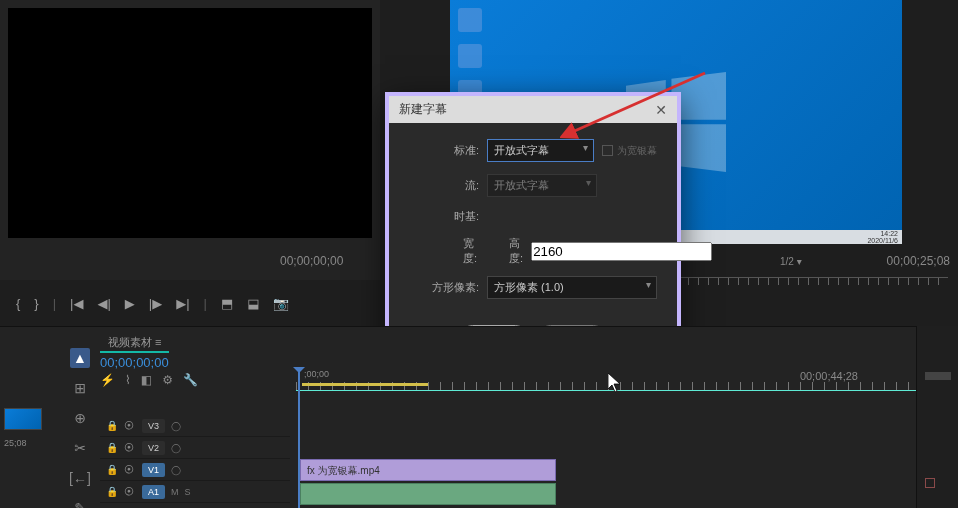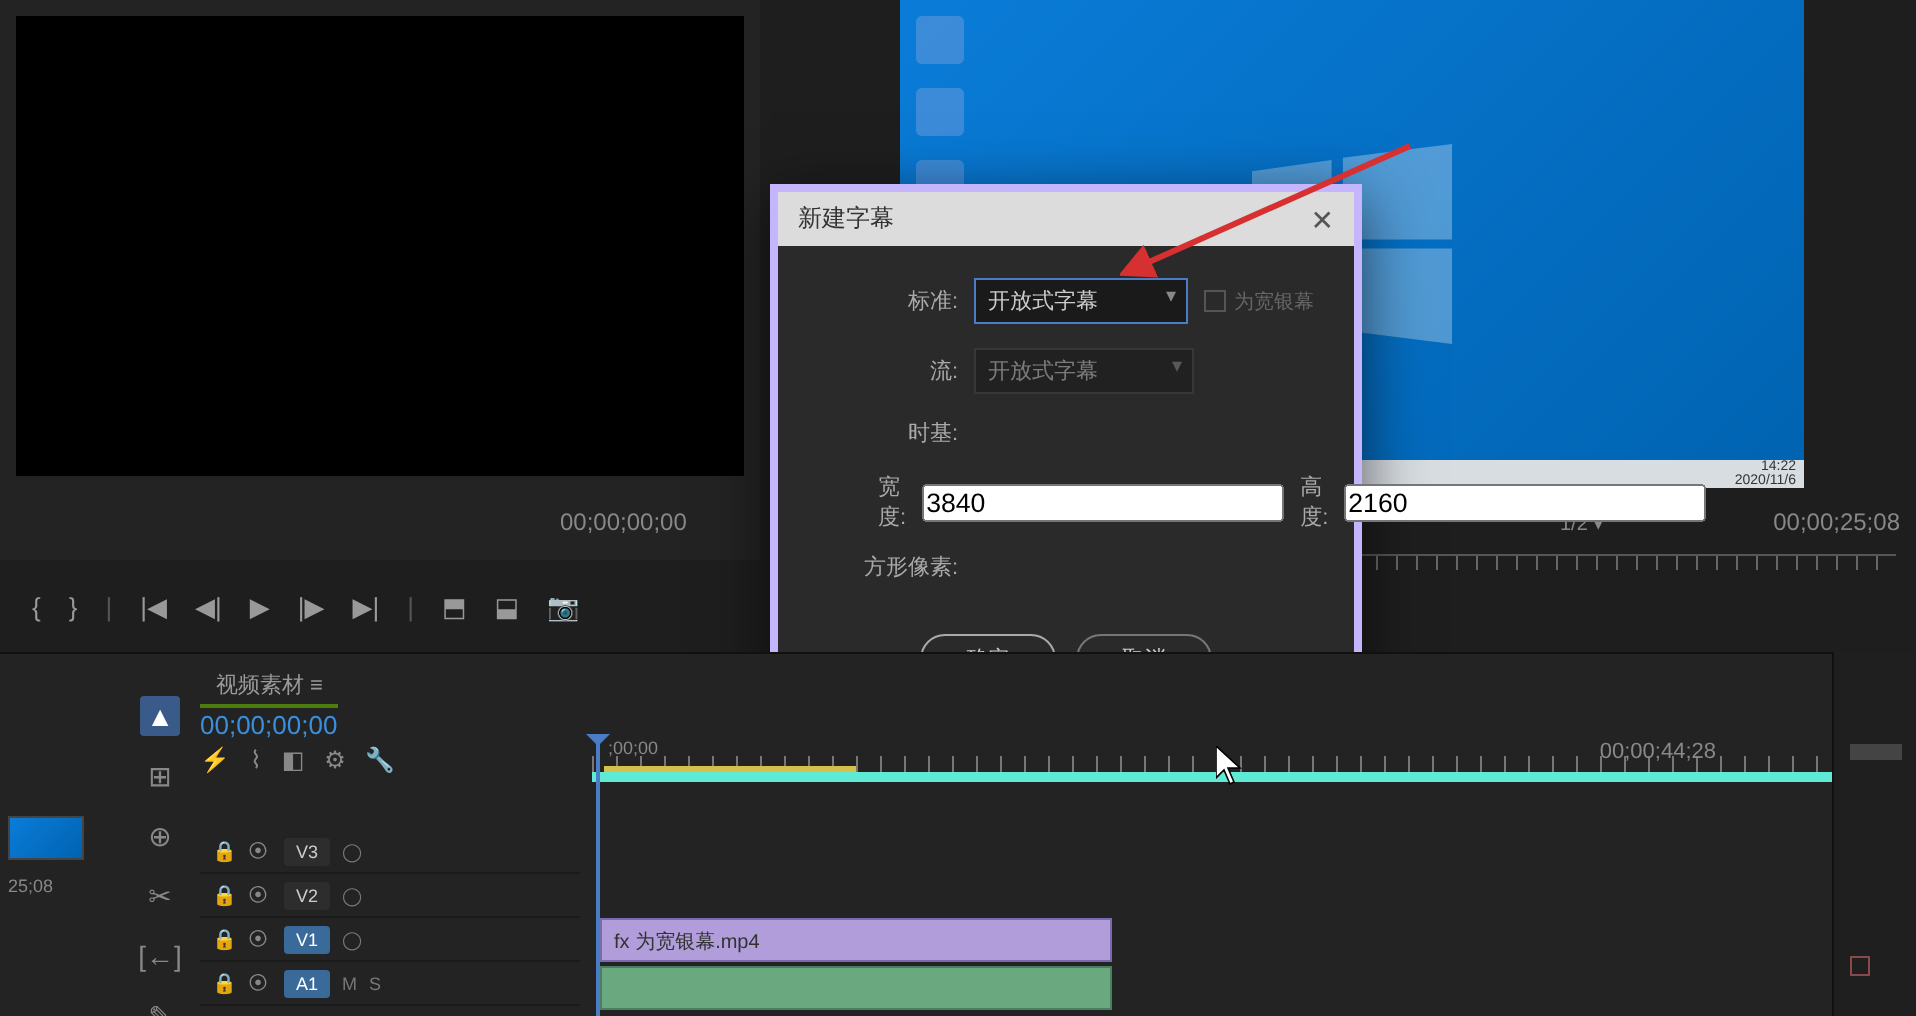--- a/index.html
+++ b/index.html
@@ -42,36 +42,36 @@
     .form-row label { width: 70px; text-align: right; color: #aaa; font-size: 11px; }
     .form-row .select { flex: 1; background: #1a1a1a; border: 1px solid #444; padding: 3px 20px 3px 6px; color: #ccc; font-size: 11px; position: relative; max-width: 110px; }
     .form-row .select.highlight { border-color: #4a7dc5; }
     .form-row .select::after { content: '▾'; position: absolute; right: 5px; top: 2px; color: #888; font-size: 10px; }
     .form-row .select.wide { max-width: 170px; }
     .form-row .select.disabled { opacity: 0.5; }
     .form-row .checkbox { display: flex; align-items: center; gap: 4px; color: #666; font-size: 10px; }
     .form-row .chk { width: 11px; height: 11px; border: 1px solid #555; }
     .section-label { color: #aaa; font-size: 11px; margin: 6px 0 8px 2px; }
     .dim-row { display: flex; align-items: center; gap: 8px; margin-left: 30px; margin-bottom: 10px; }
-    .dim-row label { color: #aaa; font-size: 11px; }
+    .dim-row label { color: #aaa; font-size: 11px; margin-left: 24px; }
     .dialog-buttons { display: flex; justify-content: center; gap: 10px; padding: 14px 0 4px; }
     .btn { padding: 4px 22px; border: 1px solid #777; border-radius: 14px; background: transparent; color: #ccc; font-size: 11px; cursor: pointer; }
     .btn.primary { border-color: #aaa; }
     
     
     .arrow1 { position: absolute; left: 560px; top: 68px; width: 150px; height: 80px; pointer-events: none; }
     .arrow2 { position: absolute; left: 578px; top: 370px; width: 80px; height: 130px; pointer-events: none; }
     
     
     .cursor { position: absolute; left: 608px; top: 373px; width: 14px; height: 20px; pointer-events: none; z-index: 100; }
     
     
     .timeline-panel { position: absolute; left: 0; top: 326px; right: 0; bottom: 0; background: #232323; border-top: 1px solid #111; }
     .tl-tabs { position: absolute; left: 100px; top: 8px; color: #999; font-size: 11px; }
-    .tl-tabs .tab { padding: 3px 8px; border-bottom: 2px solid #4d7c0f; }
+    .tl-tabs .tab { padding: 3px 8px; border-bottom: 2px solid #14b8a6; }
     .tl-timecode { position: absolute; left: 100px; top: 28px; color: #3a8fdc; font-size: 13px; }
     .tl-icons { position: absolute; left: 100px; top: 46px; display: flex; gap: 10px; color: #888; font-size: 12px; }
     
     
     .proj-thumb { position: absolute; left: 4px; top: 408px; width: 38px; height: 22px; background: linear-gradient(135deg,#0a7cd8,#0063b1); border: 1px solid #444; }
     .proj-label { position: absolute; left: 4px; top: 438px; color: #888; font-size: 9px; }
     
     
     .tools { position: absolute; left: 68px; top: 348px; width: 24px; display: flex; flex-direction: column; gap: 10px; align-items: center; color: #888; font-size: 14px; }
     .tools .tool { width: 20px; height: 20px; display: flex; align-items: center; justify-content: center; cursor: pointer; }
@@ -80,21 +80,21 @@
     
     .tracks { position: absolute; left: 100px; top: 88px; width: 190px; }
     .track { display: flex; align-items: center; height: 22px; gap: 6px; padding-left: 6px; border-bottom: 1px solid #1a1a1a; font-size: 10px; }
     .track .lock, .track .eye { color: #888; font-size: 10px; width: 12px; }
     .track .label { background: #2d2d2d; color: #ccc; padding: 2px 6px; font-size: 9px; border-radius: 2px; }
     .track.active .label { background: #3a6a9a; color: #fff; }
     .track .controls { display: flex; gap: 6px; color: #777; font-size: 9px; }
     
     
     .tl-content { position: absolute; left: 296px; top: 42px; right: 20px; bottom: 0; }
-    .tl-ruler { height: 22px; border-bottom: 5px solid #5eead4; position: relative; }
+    .tl-ruler { height: 22px; border-bottom: 1px solid #5eead4; position: relative; }
     .tl-ruler .playhead { position: absolute; left: 2px; top: 0; width: 2px; height: 160px; background: #4a7dc5; }
     .tl-ruler .playhead::before { content:''; position:absolute; top:-2px; left:-5px; border:6px solid transparent; border-top-color:#4a7dc5; }
     .tl-ruler .ticks { position: absolute; left: 0; right: 0; bottom: 0; height: 8px; background: repeating-linear-gradient(90deg, #777 0, #777 1px, transparent 1px, transparent 12px); }
     .tl-ruler .yellow-bar { position: absolute; left: 6px; top: 14px; width: 126px; height: 3px; background: #d4c04a; }
     .tl-ruler .time-label { position: absolute; left: 8px; top: 0; font-size: 9px; color: #888; }
     
     .clip { position: absolute; left: 300px; top: 132px; width: 256px; height: 22px; background: #b09dd9; color: #333; font-size: 10px; padding: 4px 6px; border: 1px solid #7a6ab0; }
     .clip-audio { position: absolute; left: 300px; top: 156px; width: 256px; height: 22px; background: #6aa880; border: 1px solid #4a8060; }
     
     .right-tc { position: absolute; right: 100px; top: 370px; color: #888; font-size: 11px; }
@@ -175,26 +175,26 @@
     </div>
     <div class="form-row">
       <label>流:</label>
       <div class="select disabled"><span>开放式字幕</span></div>
     </div>
     <div class="form-row">
       <label>时基:</label>
     </div>
     <div class="dim-row">
       <label>宽度:</label>
-      <input class="input" value="3840" style="">
       <label>高度:</label>
       <input class="input" value="2160" style="">
     </div>
     <div class="form-row">
       <label>方形像素:</label>
+      <div class="select wide"><span>方形像素 (1.0)</span></div>
     </div>
     <div class="dialog-buttons">
       <button class="btn primary">确定</button>
       <button class="btn">取消</button>
     </div>
   </div>
 </div>
 
 <svg class="arrow1">
   <defs>

